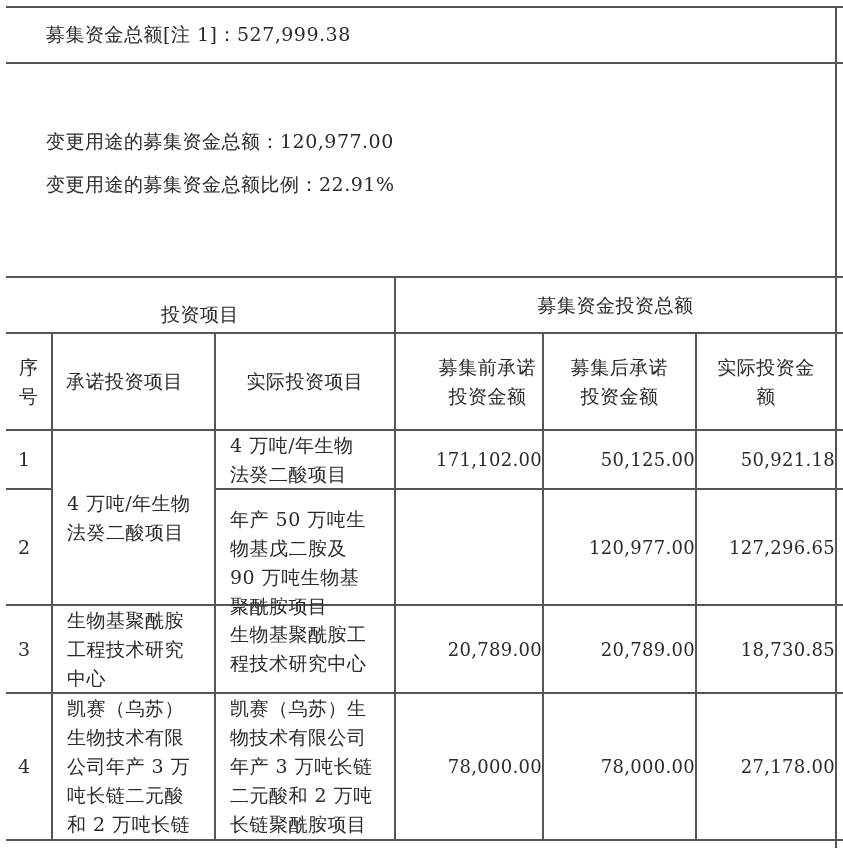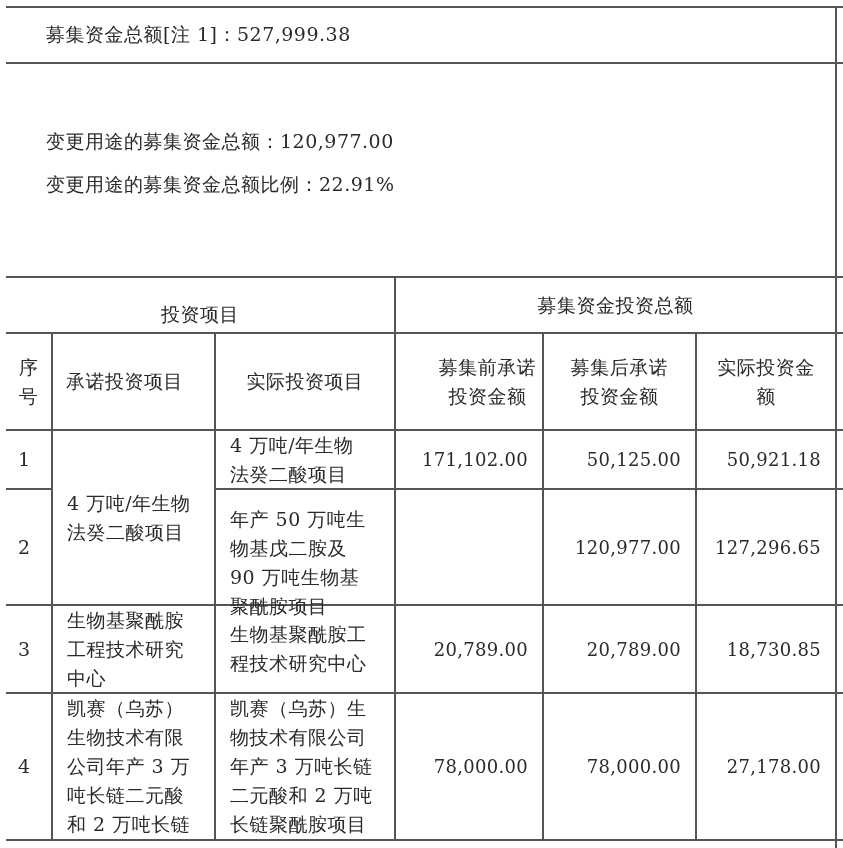--- a/index.html
+++ b/index.html
@@ -9,21 +9,21 @@
     color: #2a2a2a;
   }
   .hline { position: absolute; background: #555; height: 2px; }
   .vline { position: absolute; background: #555; width: 2px; }
   .cell {
     position: absolute; box-sizing: border-box;
     display: flex; align-items: center;
     font-size: 19px; line-height: 29px; letter-spacing: 0.5px;
   }
   .center { justify-content: center; text-align: center; }
-  .right { justify-content: flex-end; text-align: right; padding-right: 14px; }
+  .right { justify-content: flex-end; text-align: right; }
   .left { justify-content: flex-start; text-align: left; padding-left: 14px; }
   .multi { white-space: pre-line; }
   .num { font-family: "DejaVu Serif", "Liberation Serif", serif; font-size: 18px; letter-spacing: 0.3px; }
   .summary { position: absolute; left: 18px; font-size: 19px; letter-spacing: 0.5px; white-space: nowrap; margin-left: 28px; }
 </style>
 </head>
 <body>
 
 <div class="hline" style="left:6px; top:6px; width:837px;"></div>
 <div class="hline" style="left:6px; top:62px; width:837px;"></div>

